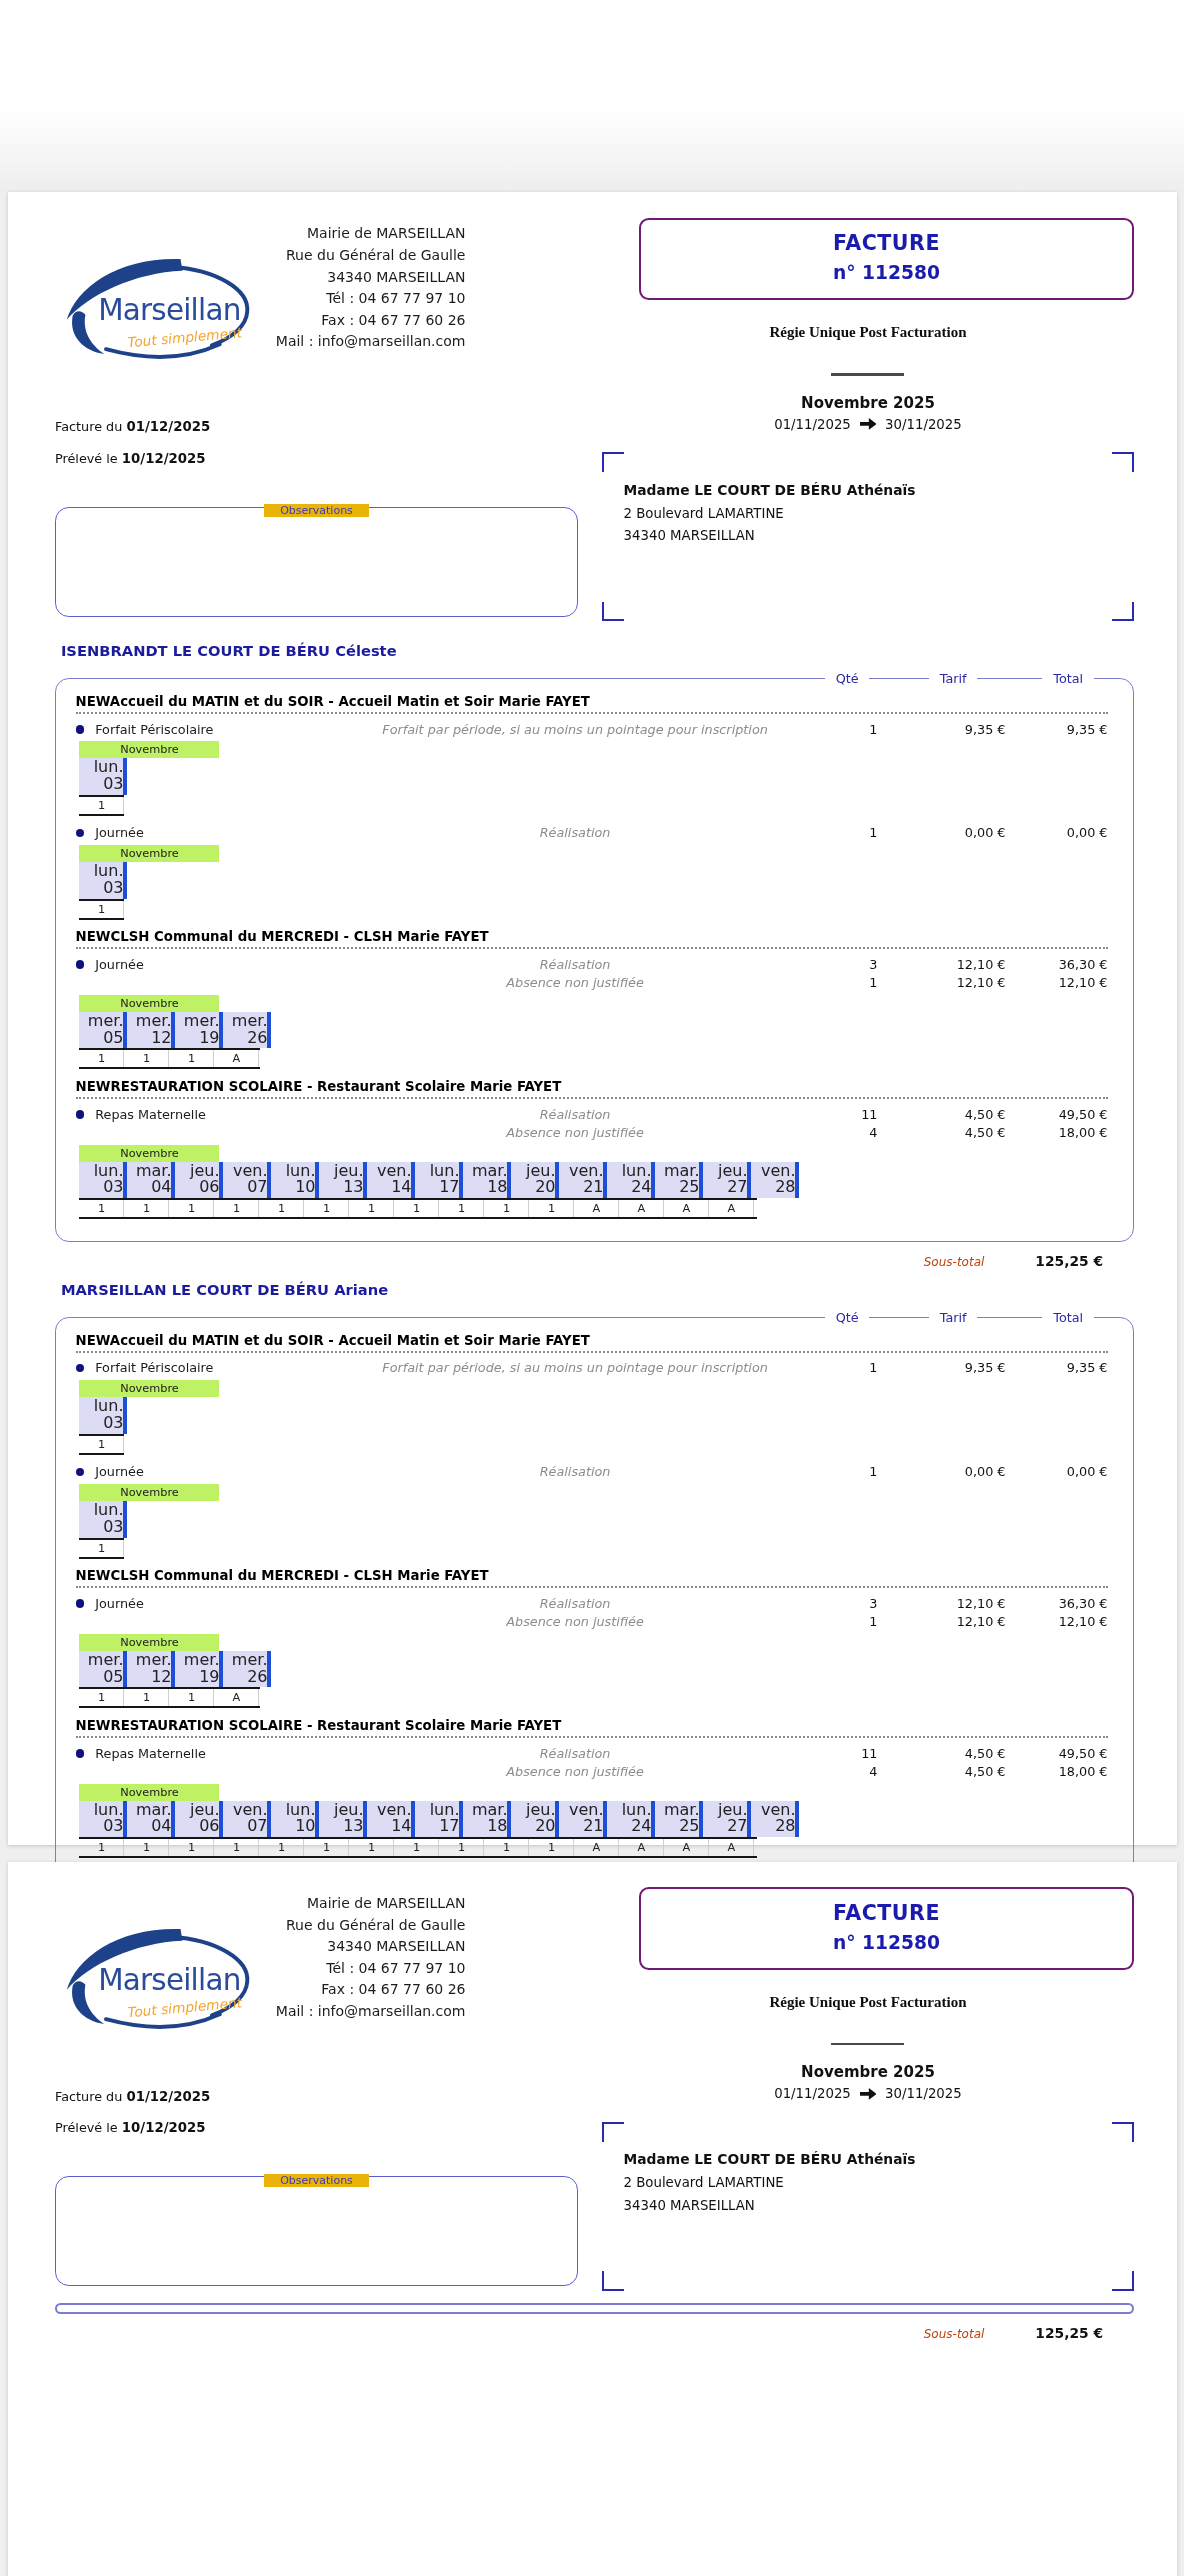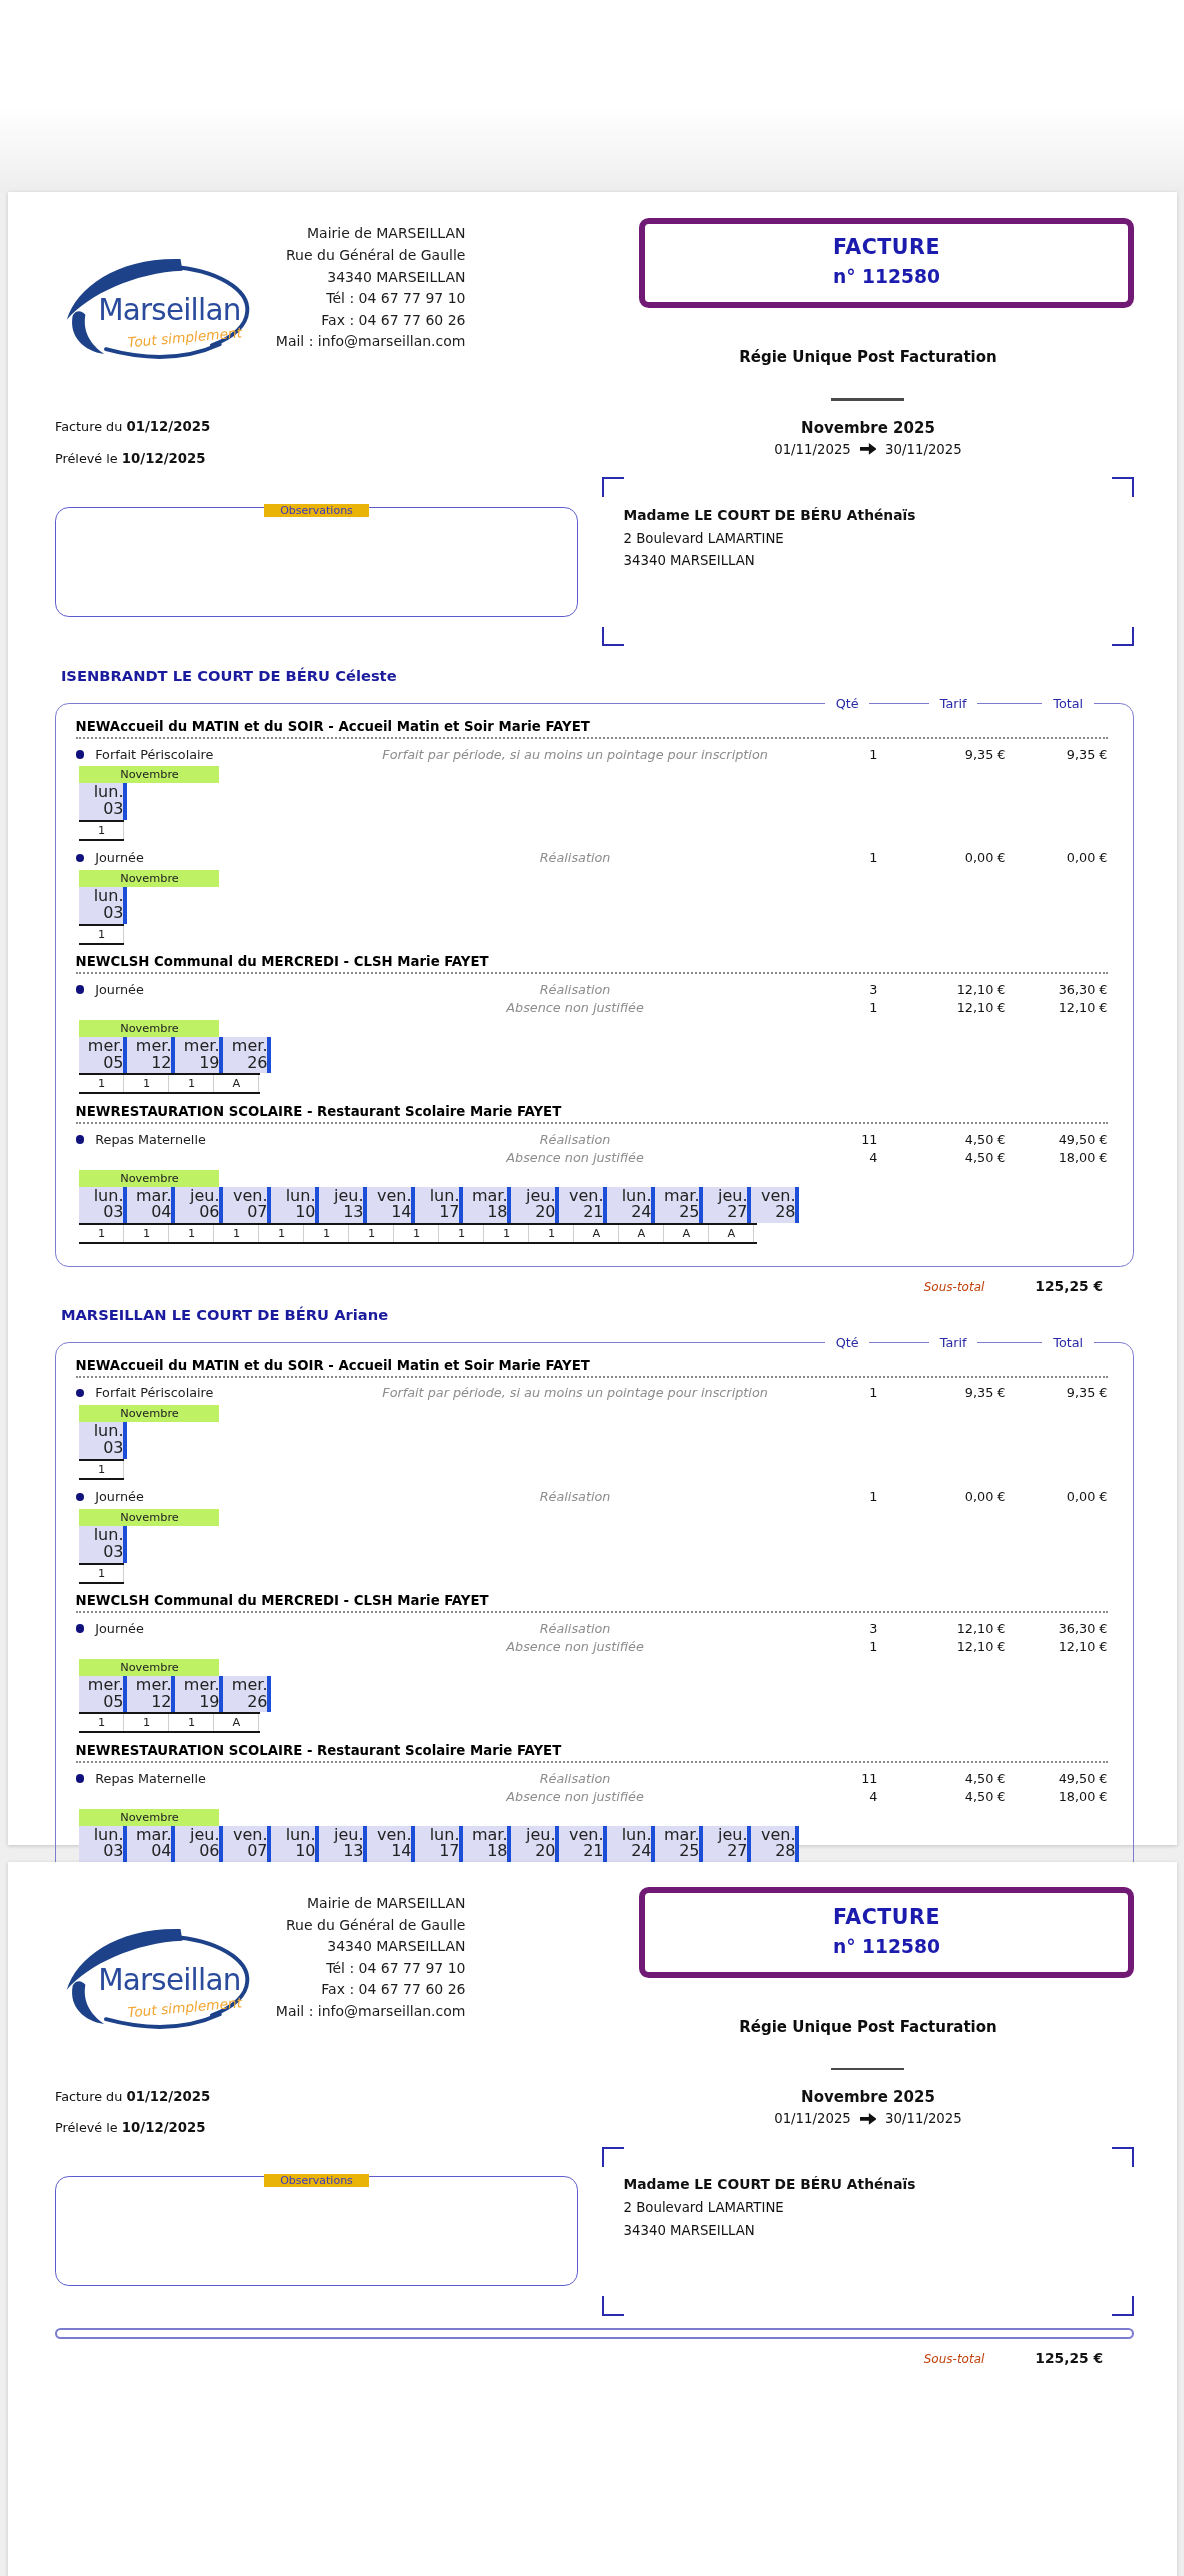--- a/index.html
+++ b/index.html
@@ -20,24 +20,24 @@
   .page-gap{height:16.7px;}
   .page-2{height:1653px;}
 
   
   .pg-grid{display:flex;}
   .col-left{width:550px;}
   .col-right{width:535px;margin-left:auto;text-align:center;}
   .id-row{display:flex;}
   .logo-wrap{width:211px;padding-top:25.5px;}
   .issuer{font-size:14px;line-height:21.6px;margin-left:9.8px;padding-top:5.9px;text-align:right;color:#1c1c1c;}
-  .fact-box{border:6px solid #701a75;border-radius:9.8px;padding:11.8px 5.9px 14.7px;background:#fff;margin-left:37px;}
+  .fact-box{border:2px solid #701a75;border-radius:9.8px;padding:11.8px 5.9px 14.7px;background:#fff;margin-left:37px;}
   .fact-title{color:#1b1bae;font-weight:bold;font-size:20.6px;letter-spacing:0.5px;}
   .fact-num{color:#1b1bae;font-weight:bold;font-size:18.7px;margin-top:6.9px;}
-  .regie{font-weight:bold;font-size:15px;margin-top:40px;color:#0d0d0d;}
+  .regie{font-weight:bold;font-size:15px;margin-top:24px;color:#0d0d0d;font-family:Liberation Serif, serif;}
   .hdivider{width:73px;height:2.9px;background:#4a4a4a;margin:32px auto 0;}
   .month{font-weight:bold;font-size:15px;margin-top:18px;}
   .period{font-size:13.3px;margin-top:4.9px;display:flex;justify-content:center;align-items:center;gap:8.8px;}
   .due-line{font-size:12.8px;margin-top:16.7px;}
   .due-line.first{margin-top:42px;}
   .due-line b{font-size:13.3px;}
   .obs-box{border:1.7px solid #5c5ccd;border-radius:13.8px;height:110px;width:523px;margin-top:41px;position:relative;box-sizing:border-box;}
   .obs-label{position:absolute;top:-8.8px;left:0;right:0;text-align:center;}
   .obs-label span{background:#eab308;color:#3a3ac2;padding:0 15.7px;font-size:11px;}
   .recipient{position:relative;margin-top:20.6px;height:169px;text-align:left;box-sizing:border-box;padding:29.5px 0 0 21.6px;}

